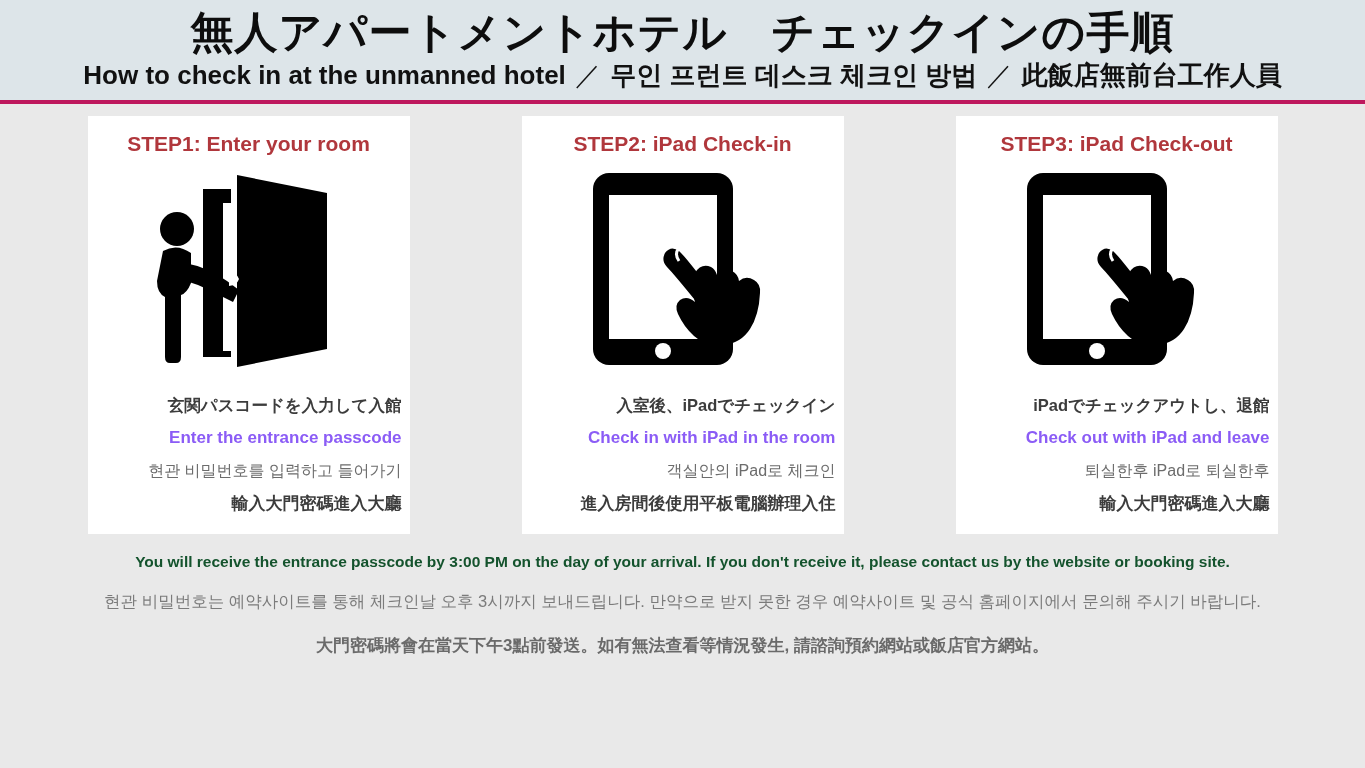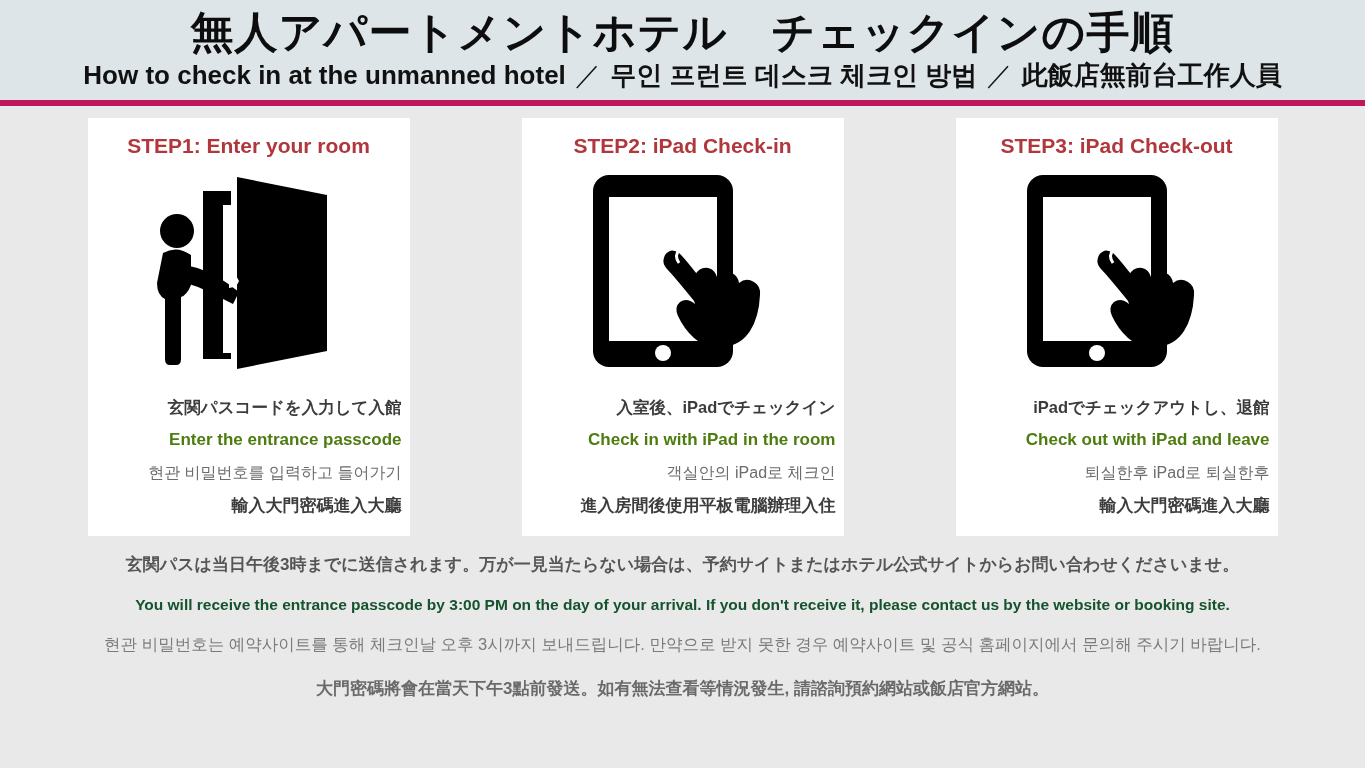--- a/index.html
+++ b/index.html
@@ -25,21 +25,21 @@
     flex-direction: column;
   }
 
   
   .header-band {
     background: #dde5e9;
     width: 100%;
     padding: 6px 0 8px 0;
     box-sizing: border-box;
     text-align: center;
-    border-bottom: 6px solid #be185d;
+    border-bottom: 4px solid #be185d;
   }
   .header-title {
     font-size: 43px;
     font-weight: bold;
     letter-spacing: 1px;
     color: #0d0d0d;
     line-height: 1.22;
     white-space: nowrap;
   }
   .header-subtitle {
@@ -102,21 +102,21 @@
     white-space: nowrap;
   }
   .cap-ja {
     font-size: 16.5px;
     font-weight: bold;
     color: #3c3c3c;
   }
   .cap-en {
     font-size: 17px;
     font-weight: bold;
-    color: #4d7c0f;
+    color: #8b5cf6;
     margin-left: 40px;
   }
   .cap-ko {
     font-size: 16px;
     font-weight: normal;
     color: #6c6c6c;
   }
   .cap-zh {
     font-size: 17px;
     font-weight: bold;
@@ -253,19 +253,18 @@
         <div class="cap cap-ja">iPadでチェックアウトし、退館</div>
         <div class="cap cap-en">Check out with iPad and leave</div>
         <div class="cap cap-ko">퇴실한후 iPad로 퇴실한후</div>
         <div class="cap cap-zh">輸入大門密碼進入大廳</div>
       </div>
     </div>
 
   </div>
 
   <div class="footer">
-    <div class="footer-line f-ja">玄関パスは当日午後3時までに送信されます。万が一見当たらない場合は、予約サイトまたはホテル公式サイトからお問い合わせくださいませ。</div>
     <div class="footer-line f-en">You will receive the entrance passcode by 3:00 PM on the day of your arrival. If you don't receive it, please contact us by the website or booking site.</div>
     <div class="footer-line f-ko">현관 비밀번호는 예약사이트를 통해 체크인날 오후 3시까지 보내드립니다. 만약으로 받지 못한 경우 예약사이트 및 공식 홈페이지에서 문의해 주시기 바랍니다.</div>
     <div class="footer-line f-zh">大門密碼將會在當天下午3點前發送。如有無法查看等情況發生, 請諮詢預約網站或飯店官方網站。</div>
   </div>
 
 </div>
 
 </body></html>

